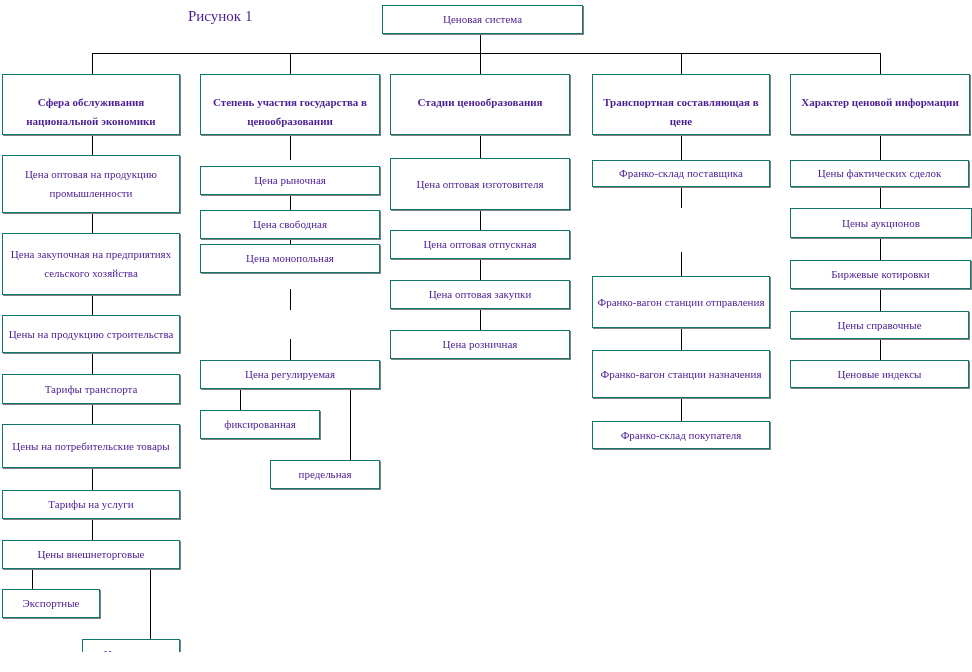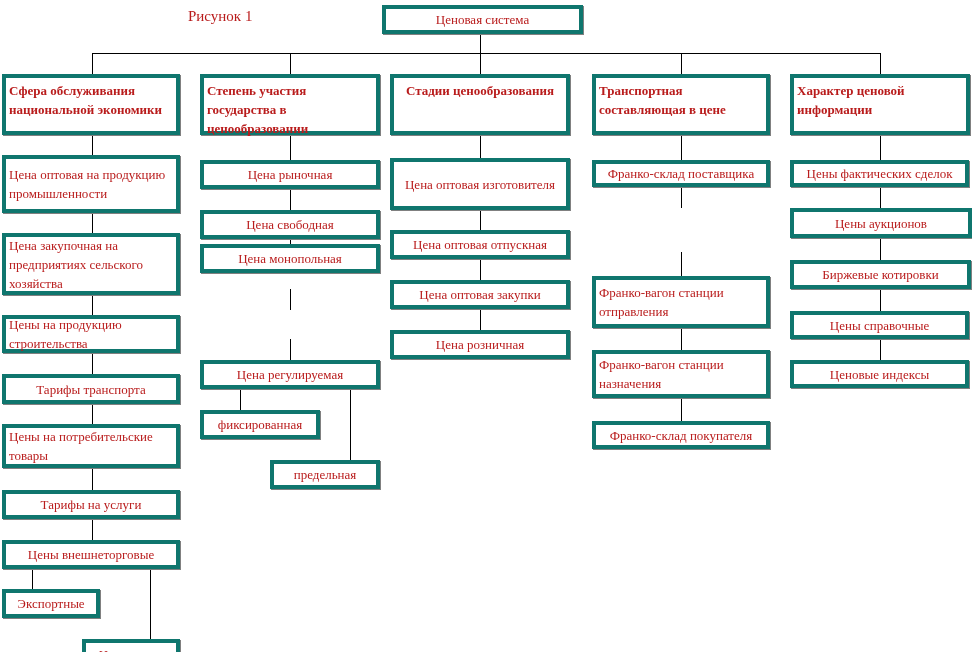--- a/index.html
+++ b/index.html
@@ -1,43 +1,44 @@
 <!DOCTYPE html>
 <html><head>
 <meta charset="utf-8">
 <style>
   html,body{margin:0;padding:0;background:#ffffff;}
   #canvas{
     position:relative;
     width:972px;height:652px;
     background:#ffffff;
     font-family:"Liberation Serif","DejaVu Serif",serif;
-    color:#b91c1c;
+    color:#4c1d95;
     overflow:hidden;
     border-radius:11px;
   }
   #connectors{position:absolute;left:0;top:0;z-index:0;}
   .box{
     position:absolute;
     box-sizing:border-box;
-    border:4px solid #0f766e;
+    border:1px solid #0f766e;
     box-shadow:1px 1px 0 #808080;
     background:#ffffff;
     display:flex;
     align-items:center;
     justify-content:center;
-    font-size:13px;
+    text-align:center;
+    font-size:11px;
     line-height:19px;
     padding:1px 3px;
     z-index:1;
   }
   .header{
     font-weight:bold;
     align-items:flex-start;
-    padding-top:3px;
+    padding-top:18px;
   }
   #figure-label{
     position:absolute;
     left:188px;top:8px;
     font-size:15px;
     z-index:1;
   }
 </style>
 </head>
 <body>
@@ -103,21 +104,21 @@
   <div class="box" style="left:2px;top:155px;width:178px;height:58px">Цена оптовая на продукцию промышленности</div>
   <div class="box" style="left:2px;top:233px;width:178px;height:62px">Цена закупочная на предприятиях сельского хозяйства</div>
   <div class="box" style="left:2px;top:315px;width:178px;height:38px">Цены на продукцию строительства</div>
   <div class="box" style="left:2px;top:374px;width:178px;height:30px">Тарифы транспорта</div>
   <div class="box" style="left:2px;top:424px;width:178px;height:44px">Цены на потребительские товары</div>
   <div class="box" style="left:2px;top:490px;width:178px;height:29px">Тарифы на услуги</div>
   <div class="box" style="left:2px;top:540px;width:178px;height:29px">Цены внешнеторговые</div>
   <div class="box" style="left:2px;top:589px;width:98px;height:29px">Экспортные</div>
   <div class="box" style="left:82px;top:639px;width:98px;height:30px">Импортные</div>
 
-  <div class="box" style="left:200px;top:160px;width:180px;height:29px">Цена рыночная</div>
+  <div class="box" style="left:200px;top:166px;width:180px;height:29px">Цена рыночная</div>
   <div class="box" style="left:200px;top:210px;width:180px;height:29px">Цена свободная</div>
   <div class="box" style="left:200px;top:244px;width:180px;height:29px">Цена монопольная</div>
   <div class="box" style="left:200px;top:360px;width:180px;height:29px">Цена регулируемая</div>
   <div class="box" style="left:200px;top:410px;width:120px;height:29px">фиксированная</div>
   <div class="box" style="left:270px;top:460px;width:110px;height:29px">предельная</div>
 
   <div class="box" style="left:390px;top:158px;width:180px;height:52px">Цена оптовая изготовителя</div>
   <div class="box" style="left:390px;top:230px;width:180px;height:29px">Цена оптовая отпускная</div>
   <div class="box" style="left:390px;top:280px;width:180px;height:29px">Цена оптовая закупки</div>
   <div class="box" style="left:390px;top:330px;width:180px;height:29px">Цена розничная</div>

